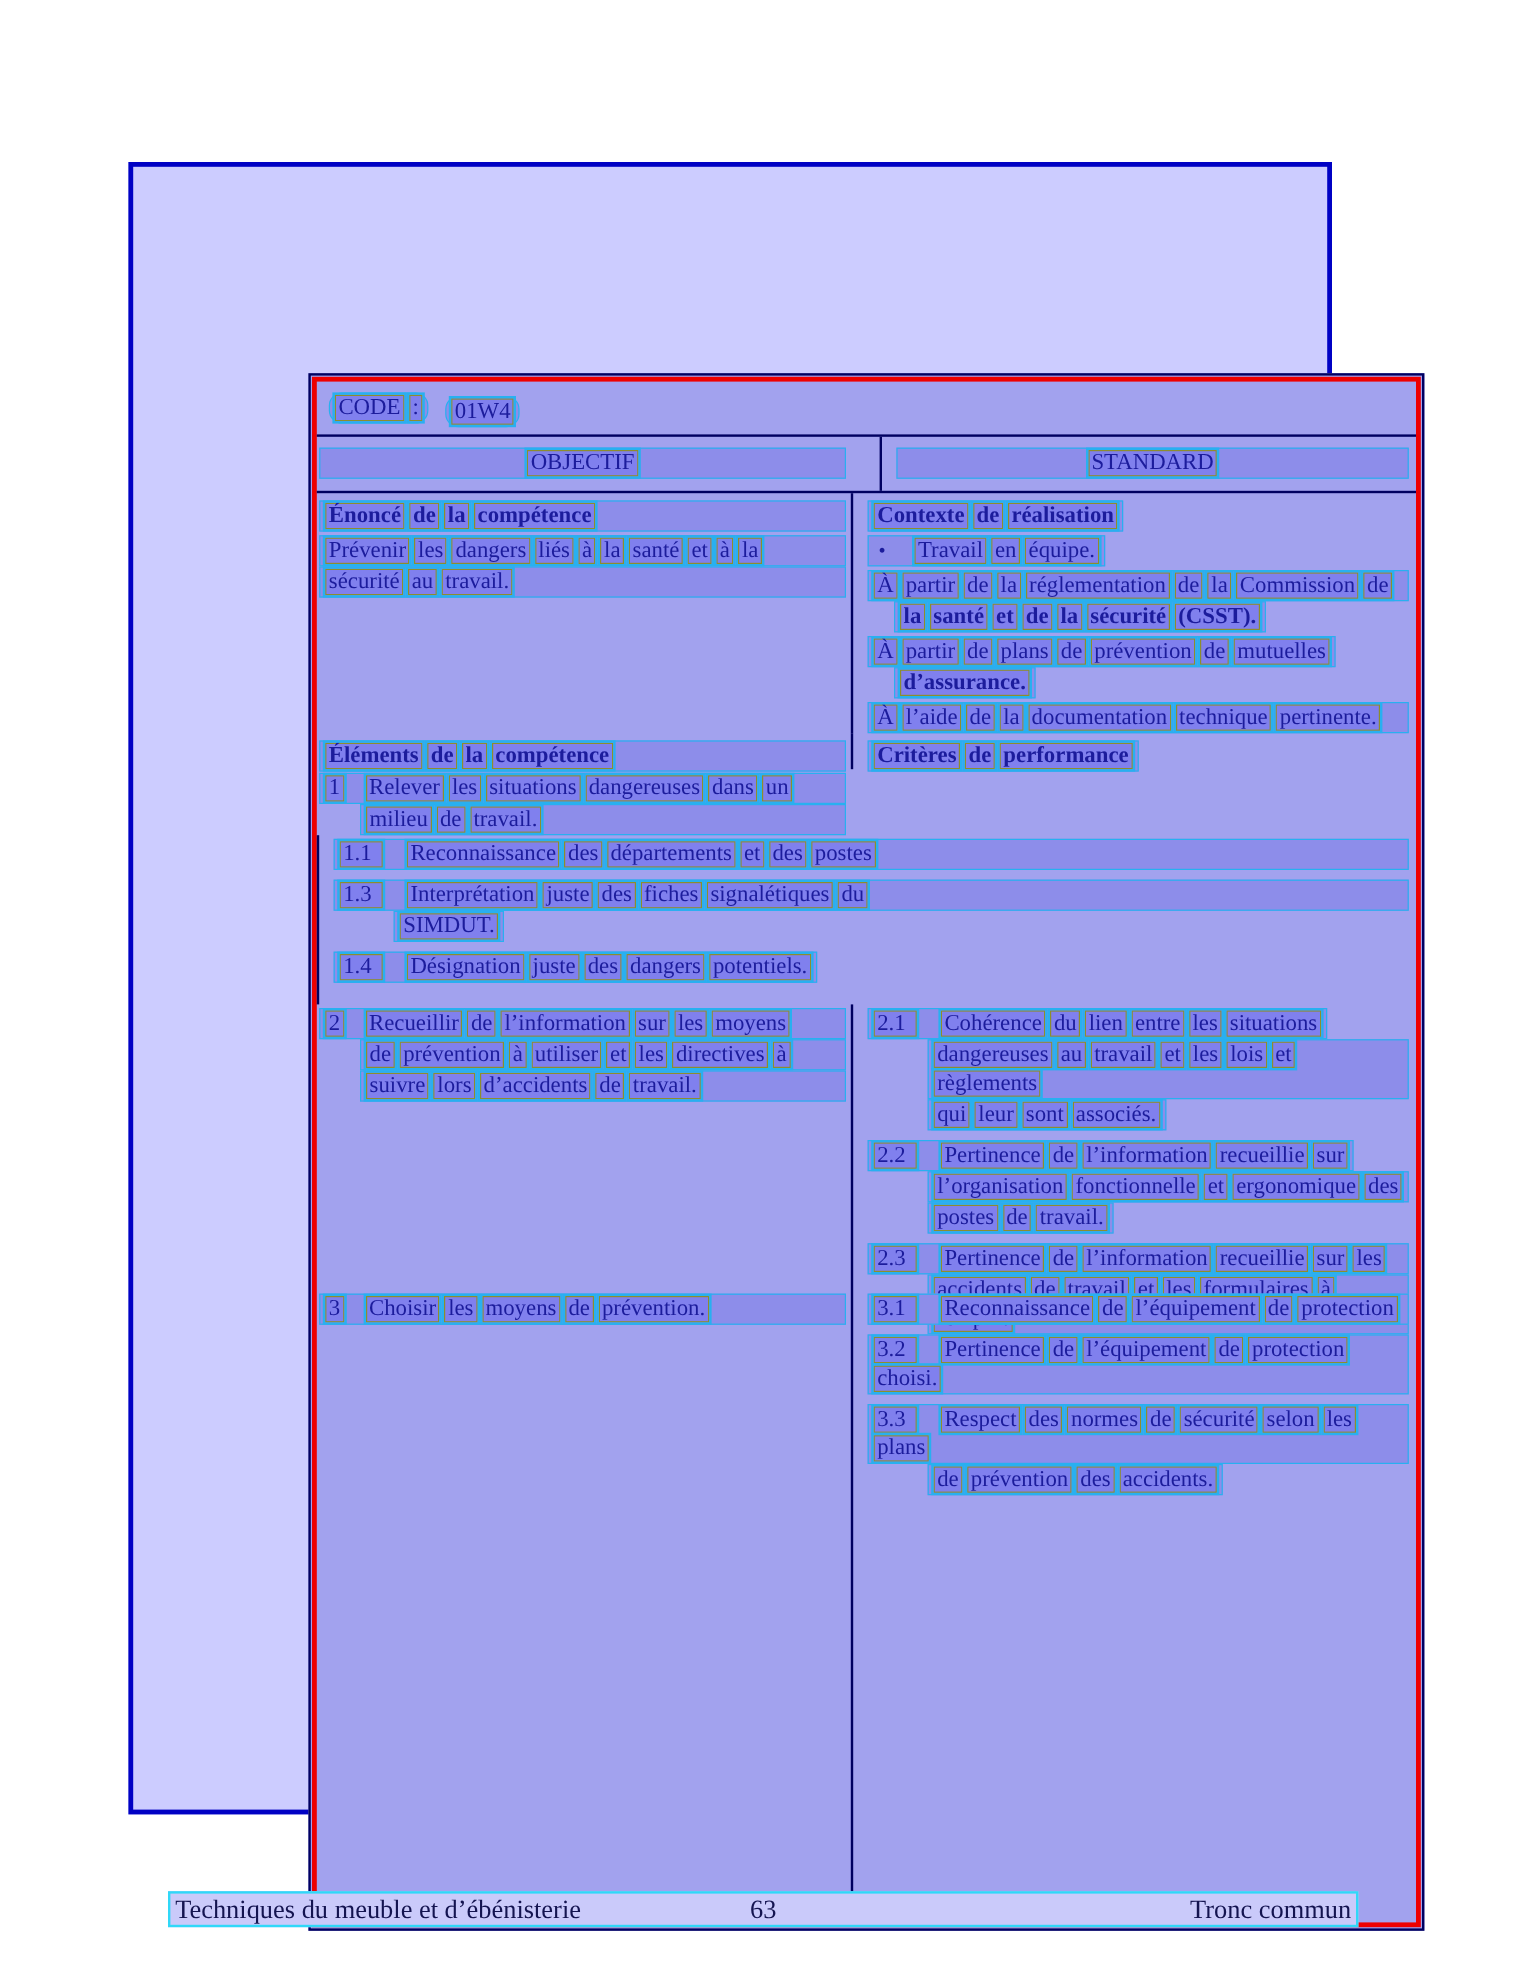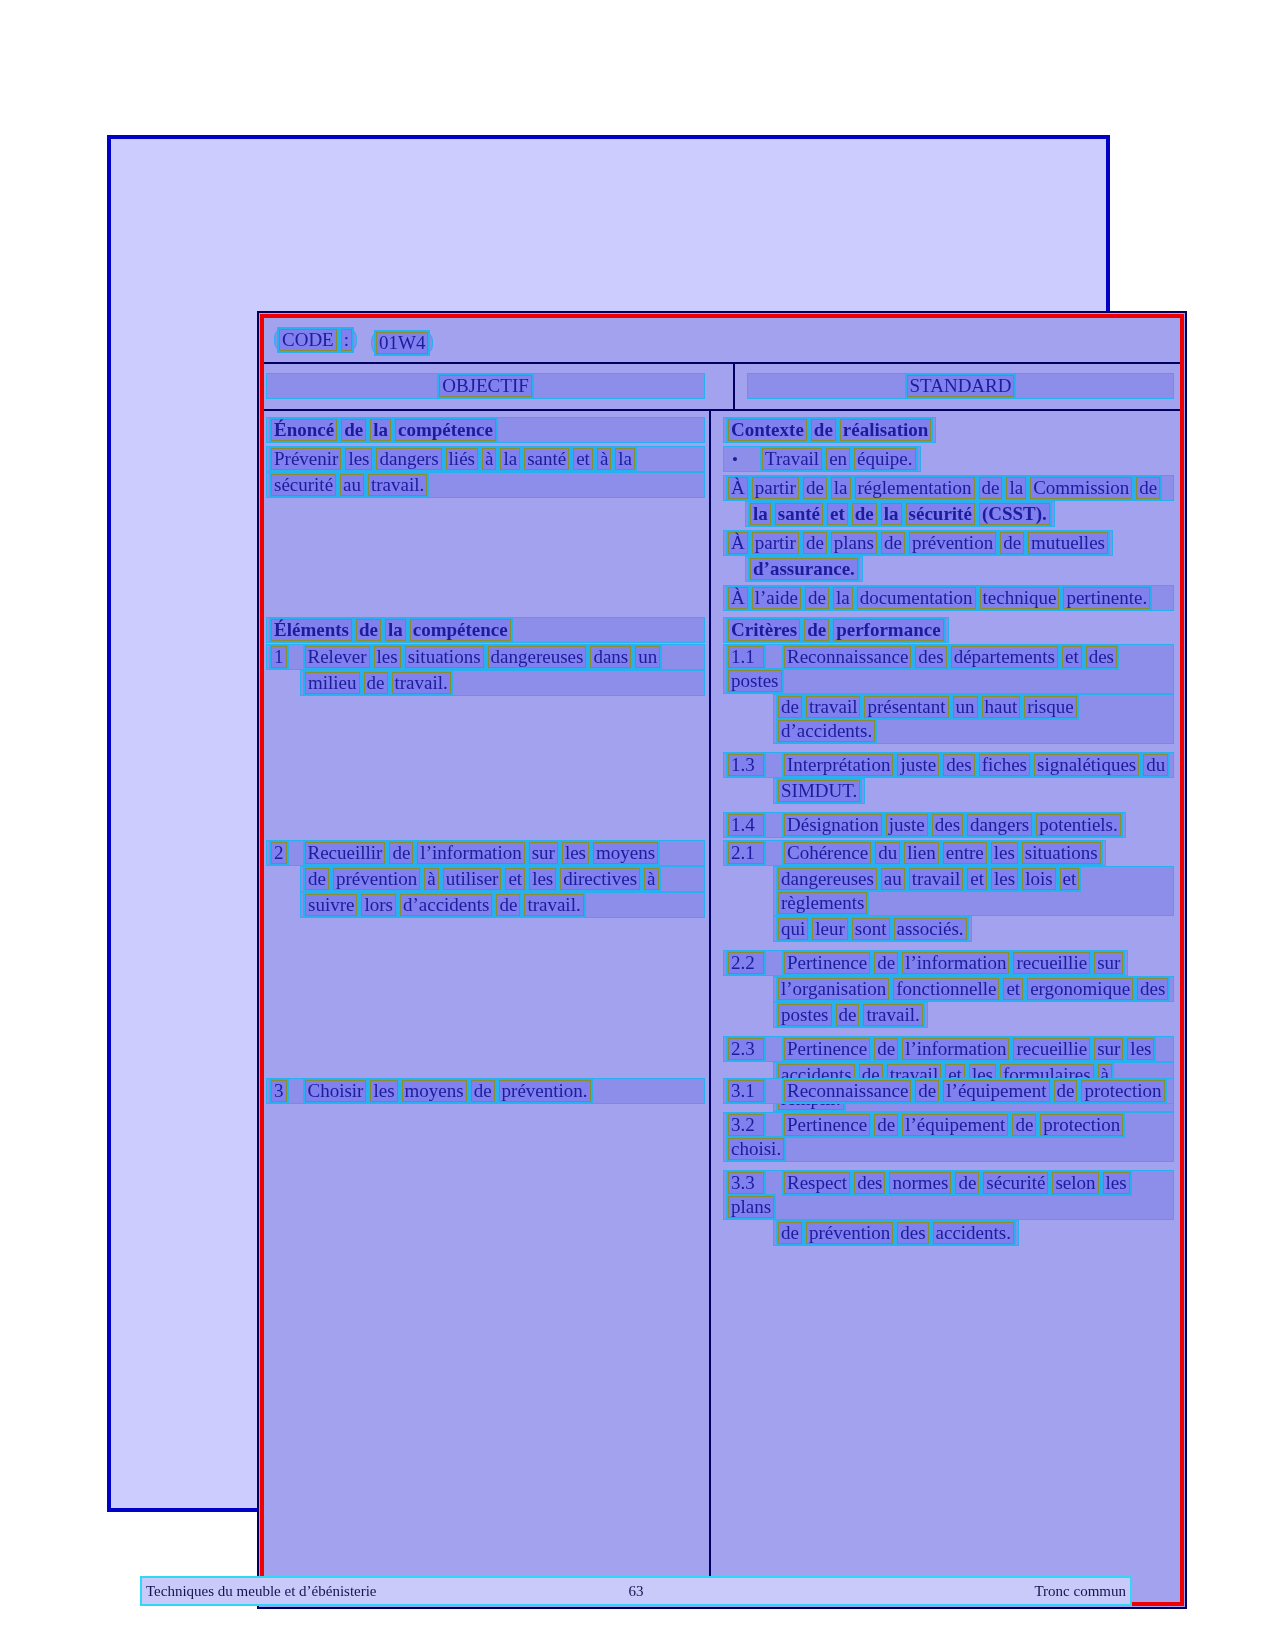--- a/index.html
+++ b/index.html
@@ -16,21 +16,21 @@
   .tbl{position:absolute;left:146px;top:172px;width:930px;height:1298px;
        border:2px solid var(--table-border);background:var(--table-bg);box-sizing:border-box;}
   .redframe{position:absolute;inset:1px;border:4px solid var(--red-border);
             display:flex;flex-direction:column;box-sizing:border-box;}
   .row{display:flex;flex-shrink:0;box-sizing:border-box;}
   .code-row{height:46px;border-bottom:2px solid var(--table-border);
             align-items:center;padding-left:10px;}
   .head-row{height:47px;border-bottom:2px solid var(--table-border);gap:24px;}
   .row-a{height:200px;}
   .row-b{height:30px;}
-  .grp-1{height:196px;}
+  .grp-1{height:196px;flex-direction:column;}
   .grp-2{height:238px;}
   .grp-3{flex:1;}
   .cell{box-sizing:border-box;}
   .cell-left{width:445px;flex-shrink:0;padding:3px 4px 0 2px;}
   .cell-right{flex:1;border-left:2px solid var(--table-border);padding:3px 6px 0 12px;}
   .head-row .cell-left,.head-row .cell-right{padding-top:9px;}
 
   .line{display:block;border:1px solid var(--line-border);background:var(--line-fill);
         padding:0 2px;color:var(--text);font-size:19px;box-sizing:border-box;width:auto;}
   .line.short{width:fit-content;}
@@ -48,21 +48,21 @@
   .para{margin-top:3px;}
   .item{margin-top:0;}
   .item + .item{margin-top:8px;}
   .title-gap{margin-top:3px;}
   .code-band{display:inline-block;border-radius:11px;}
   .code-val{position:relative;top:3px;margin-left:14px;}
 
   .footer{position:absolute;left:140px;top:1576px;width:992px;height:30px;
           border:2px solid var(--footer-border);background:var(--footer-bg);
           display:flex;align-items:center;box-sizing:border-box;
-          color:var(--footer-text);font-size:15px;padding:0 4px;}
+          color:var(--footer-text);font-size:22px;padding:0 4px;}
   .f-left{flex:1;text-align:left;}
   .f-center{flex:0 0 auto;}
   .f-right{flex:1;text-align:right;}
 </style>
 </head>
 <body>
 
 <div class="outer">
   <div class="tbl">
     <div class="redframe">
@@ -135,21 +135,20 @@
               <div class="item">
                 <div class="line"><span class="w num">1</span><span class="w">Relever</span><span class="w">les</span><span class="w">situations</span><span class="w">dangereuses</span><span class="w">dans</span><span class="w">un</span></div>
                 <div class="line ind1"><span class="w">milieu</span><span class="w">de</span><span class="w">travail.</span></div>
               </div>
             </div>
         </div>
         <div class="cell cell-right">
           <div>
               <div class="item">
                 <div class="line"><span class="w num">1.1</span><span class="w">Reconnaissance</span><span class="w">des</span><span class="w">départements</span><span class="w">et</span><span class="w">des</span><span class="w">postes</span></div>
-                <div class="line ind1"><span class="w">de</span><span class="w">travail</span><span class="w">présentant</span><span class="w">un</span><span class="w">haut</span><span class="w">risque</span><span class="w">d’accidents.</span></div>
               </div>
               <div class="item">
                 <div class="line"><span class="w num">1.3</span><span class="w">Interprétation</span><span class="w">juste</span><span class="w">des</span><span class="w">fiches</span><span class="w">signalétiques</span><span class="w">du</span></div>
                 <div class="line short ind1"><span class="w">SIMDUT.</span></div>
               </div>
               <div class="item">
                 <div class="line short"><span class="w num">1.4</span><span class="w">Désignation</span><span class="w">juste</span><span class="w">des</span><span class="w">dangers</span><span class="w">potentiels.</span></div>
               </div>
             </div>
         </div>

